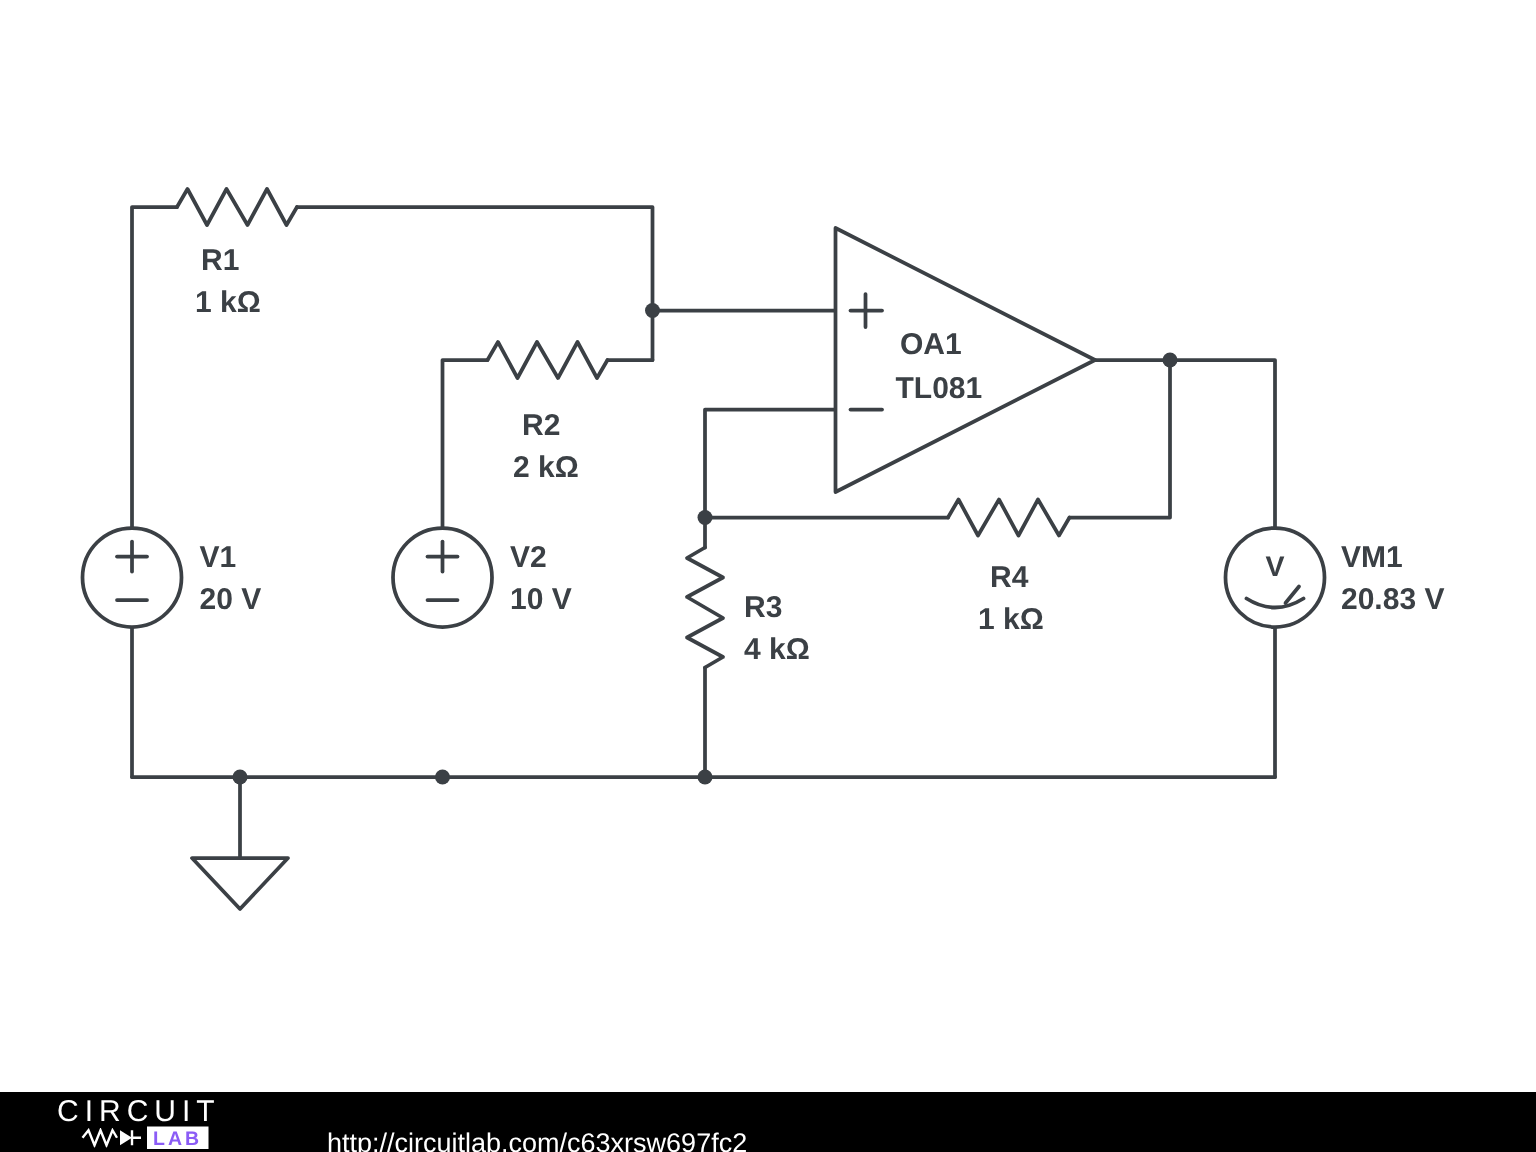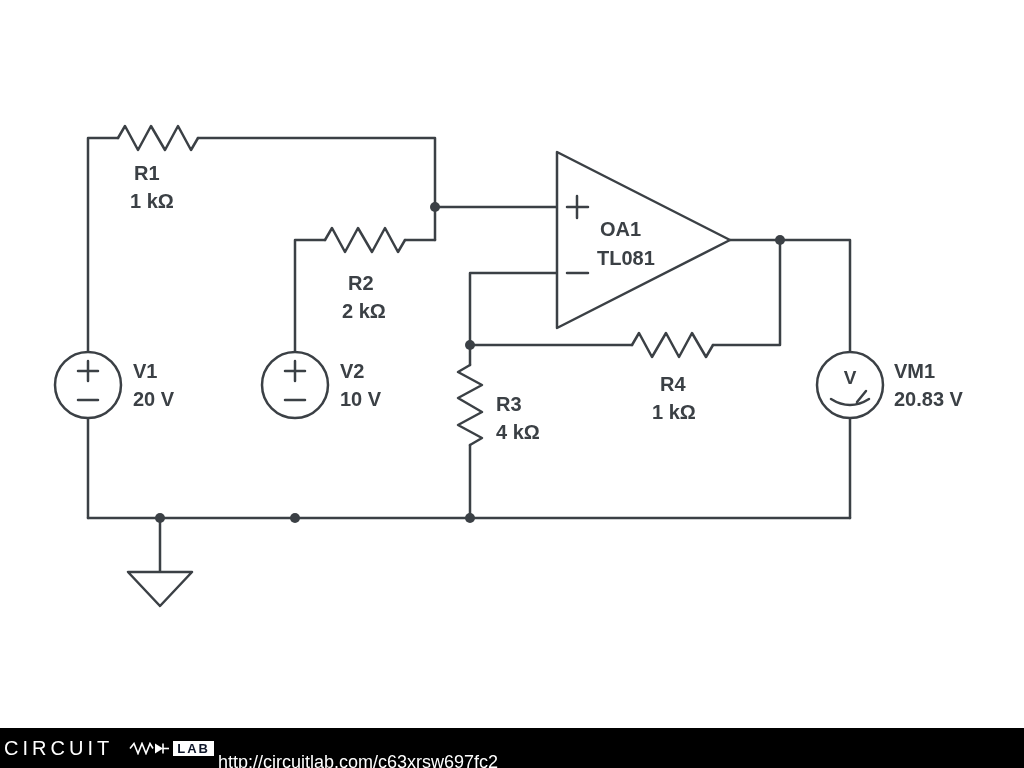--- a/index.html
+++ b/index.html
@@ -11,25 +11,25 @@
   
   .wire { fill: none; stroke: #3b4045; stroke-width: 2.5; stroke-linecap: round; stroke-linejoin: round; }
   .sym  { fill: none; stroke: #3b4045; stroke-width: 2.5; stroke-linecap: round; stroke-linejoin: round; }
   .sym-filled { fill: #ffffff; stroke: #3b4045; stroke-width: 2.5; stroke-linejoin: round; }
   .dot  { fill: #3b4045; stroke: none; }
   .lbl  { fill: #3b4045; font-family: "Liberation Sans", sans-serif; font-weight: bold; font-size: 20px; }
   .meter-letter { fill: #3b4045; font-family: "Liberation Sans", sans-serif; font-weight: bold; font-size: 19px; text-anchor: middle; }
 
   
   footer { width: 1024px; height: 40px; background: #000000; color: #ffffff; display: flex; align-items: center; }
-  .footer-logo { padding-left: 38px; width: 180px; display: flex; justify-content: center; }
+  .footer-logo { padding-left: 38px; width: 180px; display: flex; flex-direction: column; justify-content: flex-end; }
   .logo-circuit { font-size: 20px; letter-spacing: 4px; line-height: 20px; color: #ffffff; font-weight: normal; }
   .logo-lab-row { display: flex; align-items: center; margin-top: 0px; margin-left: 16px; }
   .logo-zigzag { display: block; margin-right: 2px; }
-  .logo-lab { background: #ffffff; color: #0f172a; font-weight: bold; font-size: 13px; line-height: 15px; padding: 0 4px; letter-spacing: 2px; }
+  .logo-lab { background: #ffffff; color: #8b5cf6; font-weight: bold; font-size: 13px; line-height: 15px; padding: 0 4px; letter-spacing: 2px; }
   .footer-text { margin-left: 38px; display: flex; flex-direction: column; justify-content: center; }
   .footer-title { font-size: 14px; line-height: 18px; color: #ffffff; }
   .footer-title .author { font-style: italic; font-weight: bold; }
   .footer-title .sep { font-weight: bold; }
   .footer-title .cid { font-weight: bold; }
   .footer-url { font-size: 18px; line-height: 18px; color: #ffffff; margin-top: 27px; }
 </style>
 </head>
 <body>
 

